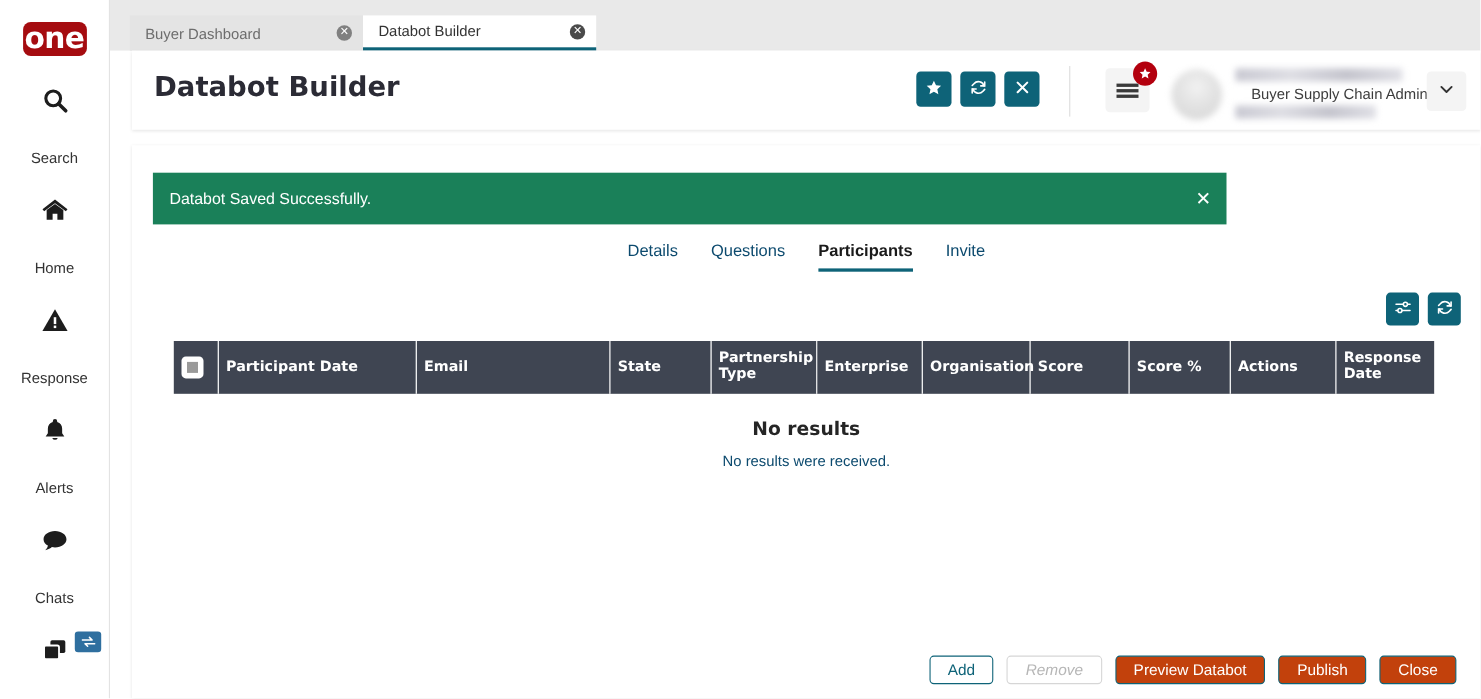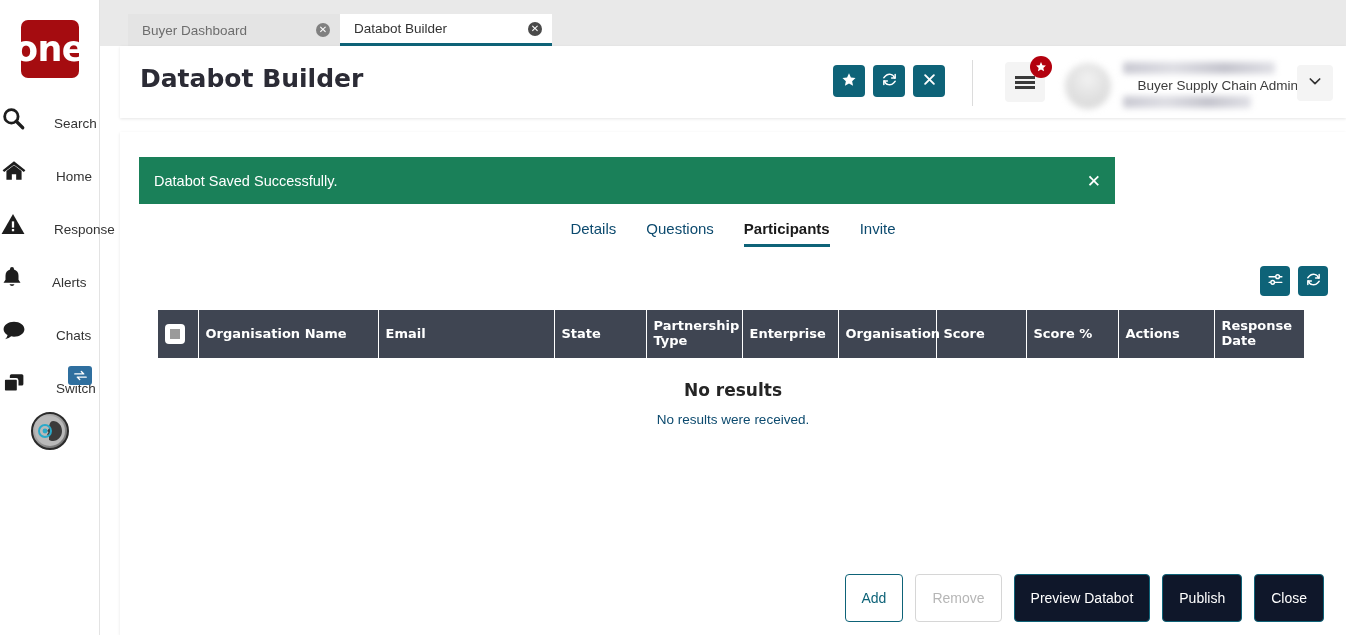--- a/index.html
+++ b/index.html
@@ -24,29 +24,29 @@
     display: flex; flex-direction: column; align-items: center;
     z-index: 5;
   }
   .logo {
     width: 58px; height: 58px;
     background: #a50c10;
     border-radius: 7px;
     margin-top: 20px;
     display: flex; align-items: center; justify-content: center;
     color: #fff;
-    font-size: 35px;
+    font-size: 27px;
     font-weight: 700;
     letter-spacing: -0.5px;
     font-family: "DejaVu Sans", sans-serif;
   }
   .nav-item {
     width: 100%;
     margin-top: 23px;
-    display: flex; flex-direction: row; align-items: flex-end;
+    display: flex; flex-direction: column; align-items: center;
     cursor: pointer;
     position: relative;
     gap: 28px;
   }
   .nav-item .ic { height: 30px; display: flex; align-items: flex-end; justify-content: center; }
   .nav-item .lbl {
     font-size: 13.5px; color: #333; margin-top: 4px;
     font-family: "Liberation Sans", sans-serif;
   }
   .switch-badge {
@@ -70,21 +70,21 @@
 
   
   .topstrip {
     position: absolute; left: 100px; top: 0;
     width: 1246px; height: 46px;
     background: #e9e9e9;
   }
   .tabs {
     position: absolute; left: 0; bottom: 0;
     display: flex; align-items: flex-end;
-    padding-left: 28px;
+    padding-left: 18px;
   }
   .tab {
     height: 32px;
     min-width: 212px;
     display: flex; align-items: center;
     padding: 0 10px 0 14px;
     font-size: 13.5px;
     cursor: pointer;
     position: relative;
   }
@@ -245,28 +245,28 @@
   }
   .nr-title { font-size: 17px; font-weight: 700; color: #252525; font-family:"DejaVu Sans", sans-serif;}
   .nr-sub { font-size: 13.5px; color: #0c4a6e; margin-top: 12px; }
 
   
   .footer-btns {
     position: absolute; right: 22px; bottom: 13px;
     display: flex; gap: 12px; align-items: center;
   }
   .btn {
-    height: 48px; border-radius: 4px;
+    height: 26px; border-radius: 4px;
     font-size: 14px; cursor: pointer;
     padding: 0 16px;
     font-family: "Liberation Sans", sans-serif;
   }
   .btn-outline { background: #fff; color: #0e6378; border: 1px solid #0e6378; }
-  .btn-disabled { background: #fff; color: #b6b6b6; border: 1px solid #d6d6d6; cursor: default; }
-  .btn-primary { background: #0f172a; color: #fff; border: 1px solid #0e6378; }
+  .btn-disabled { background: #fff; color: #b6b6b6; border: 1px solid #d6d6d6; cursor: default; font-style: italic; }
+  .btn-primary { background: #c2410c; color: #fff; border: 1px solid #0e6378; }
 </style>
 </head>
 <body>
 
 <div id="app">
 
   <div class="sidebar">
     <div class="logo">one</div>
 
     <div class="nav-item">
@@ -471,21 +471,21 @@
             <col style="width:96px">
             <col style="width:90px">
         </colgroup>
         <thead>
           <tr>
             <th class="cbcol">
               <span class="hdr-checkbox">
                   <i></i>
                 </span>
             </th>
-            <th>Organisation Name</th>
+            <th>Participant Date</th>
             <th>Email</th>
             <th>State</th>
             <th>Partnership Type</th>
             <th>Enterprise</th>
             <th>Organisation</th>
             <th>Score</th>
             <th>Score %</th>
             <th>Actions</th>
             <th>Response Date</th>
           </tr>

